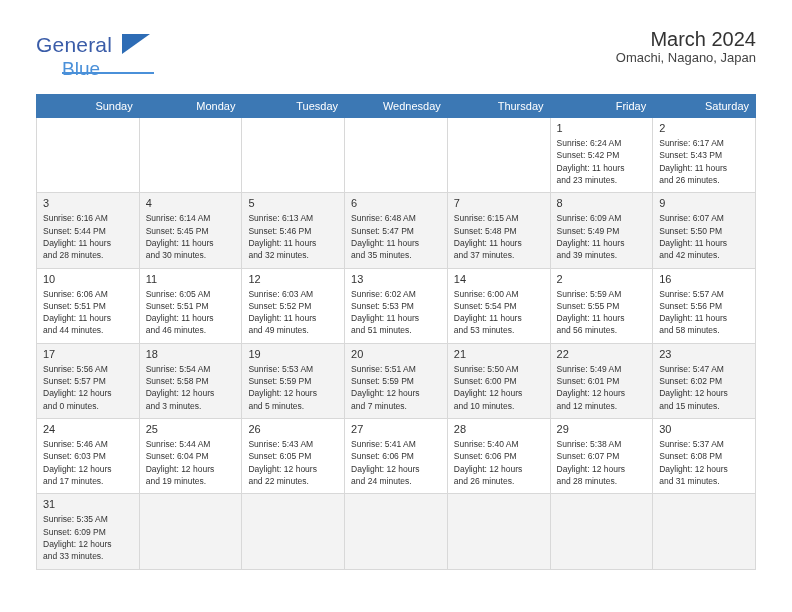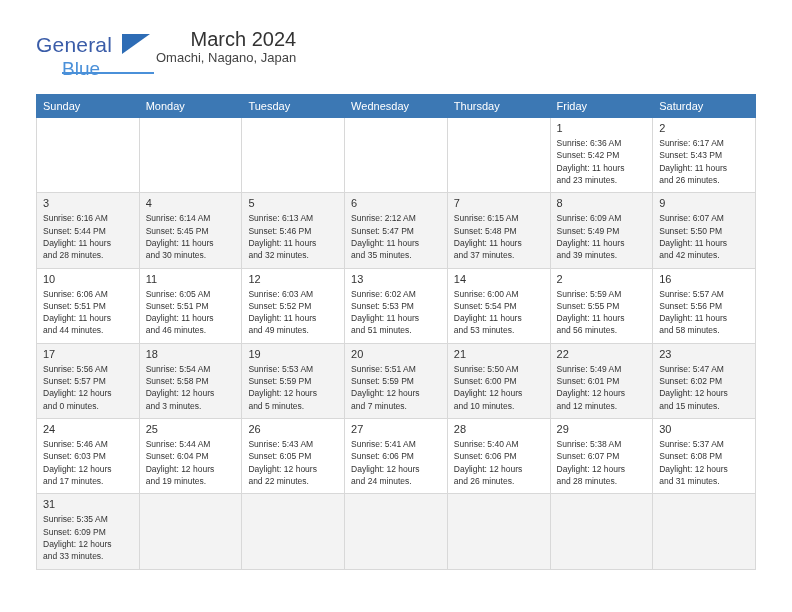--- a/index.html
+++ b/index.html
@@ -11,20 +11,21 @@
   }
   .page {
     position: relative;
     width: 792px; height: 612px;
     padding: 0;
   }
   
   .header {
     display: flex;
     align-items: flex-start;
+    justify-content: space-between;
     padding: 28px 36px 0 36px;
     height: 82px;
   }
   .logo {
     position: relative;
     width: 120px;
     padding-top: 6px;
   }
   .logo-general {
     font-size: 21px;
@@ -67,21 +68,21 @@
     border-collapse: collapse;
     width: 720px;
     margin: 12px 36px 0 36px;
     table-layout: fixed;
   }
   table.cal th {
     background: #3c78b4;
     color: #ffffff;
     font-size: 11px;
     font-weight: normal;
-    text-align: left;
+    text-align: right;
     padding: 5px 6px;
     border: 1px solid #3c78b4;
     height: 22px;
   }
   table.cal th.weekend { background: #3c78b4; }
   table.cal td {
     border: 1px solid #d8d8d8;
     vertical-align: top;
     padding: 4px 6px 6px 6px;
     height: 73px;
@@ -144,21 +145,21 @@
           </td>
           <td class="empty">
             <span class="daynum"></span>
           </td>
           <td class="empty">
             <span class="daynum"></span>
           </td>
           <td>
             <span class="daynum">1</span>
             <div class="lines">
-              <div>Sunrise: 6:36 AM</div>
+              <div>Sunrise: 6:24 AM</div>
               <div>Sunset: 5:42 PM</div>
               <div>Daylight: 11 hours</div>
               <div>and 23 minutes.</div>
             </div>
           </td>
           <td>
             <span class="daynum">2</span>
             <div class="lines">
               <div>Sunrise: 6:17 AM</div>
               <div>Sunset: 5:43 PM</div>
@@ -191,21 +192,21 @@
             <div class="lines">
               <div>Sunrise: 6:13 AM</div>
               <div>Sunset: 5:46 PM</div>
               <div>Daylight: 11 hours</div>
               <div>and 32 minutes.</div>
             </div>
           </td>
           <td>
             <span class="daynum">6</span>
             <div class="lines">
-              <div>Sunrise: 2:12 AM</div>
+              <div>Sunrise: 6:48 AM</div>
               <div>Sunset: 5:47 PM</div>
               <div>Daylight: 11 hours</div>
               <div>and 35 minutes.</div>
             </div>
           </td>
           <td>
             <span class="daynum">7</span>
             <div class="lines">
               <div>Sunrise: 6:15 AM</div>
               <div>Sunset: 5:48 PM</div>

